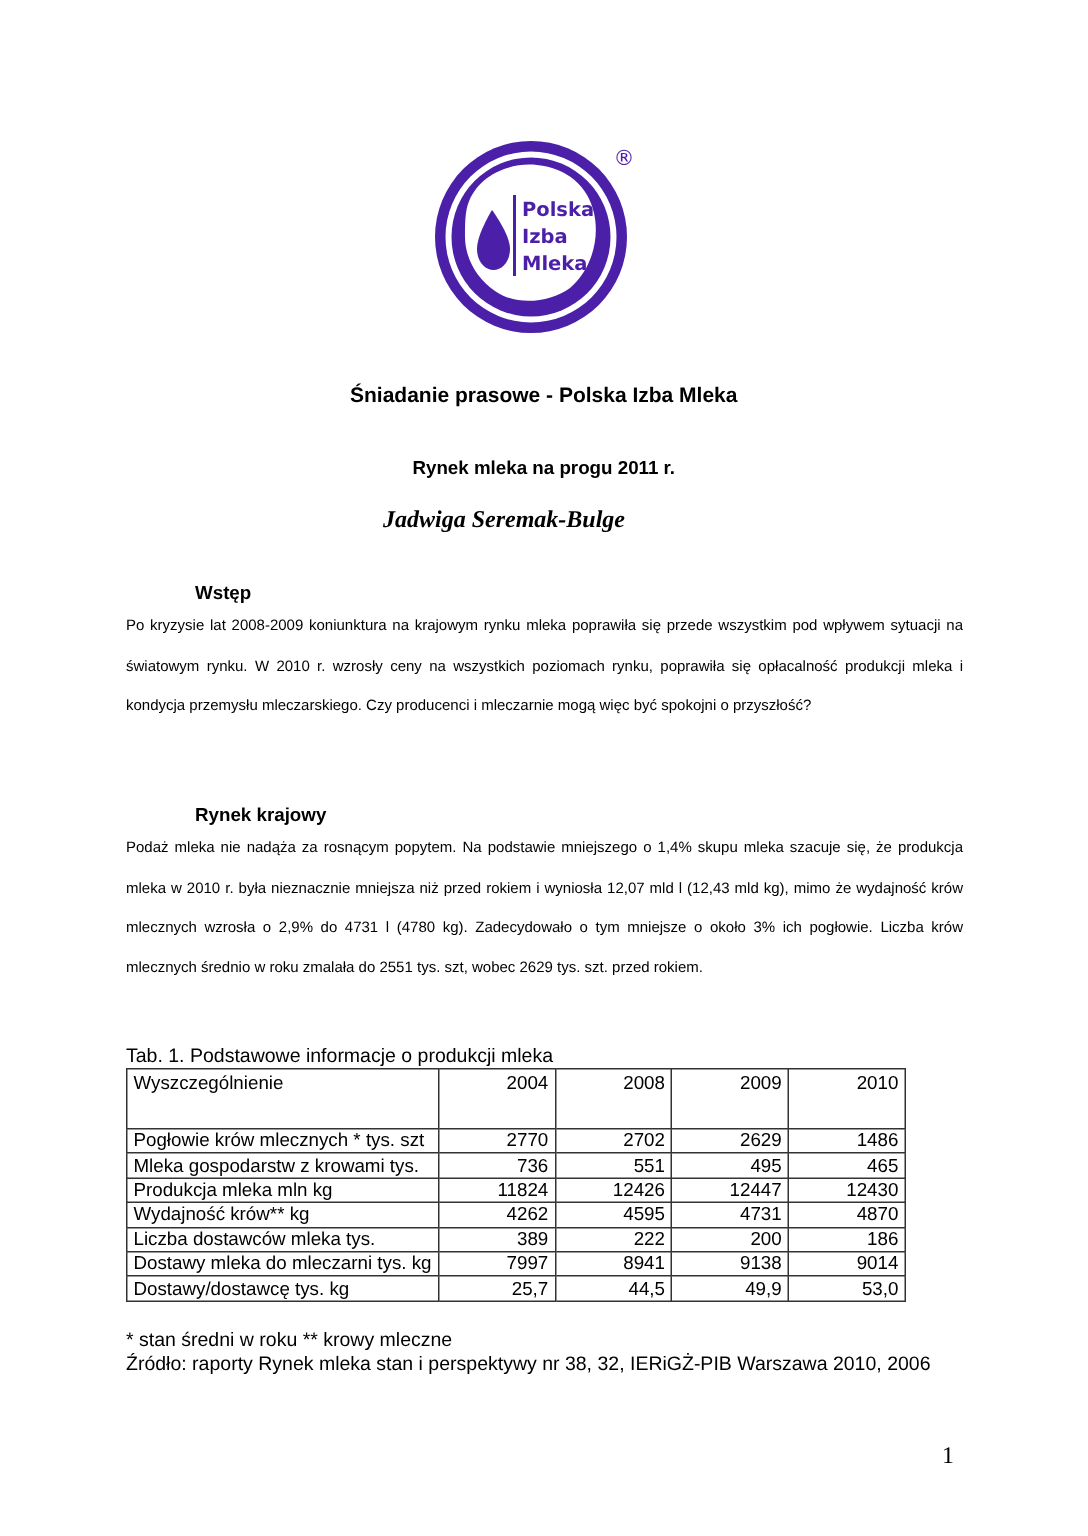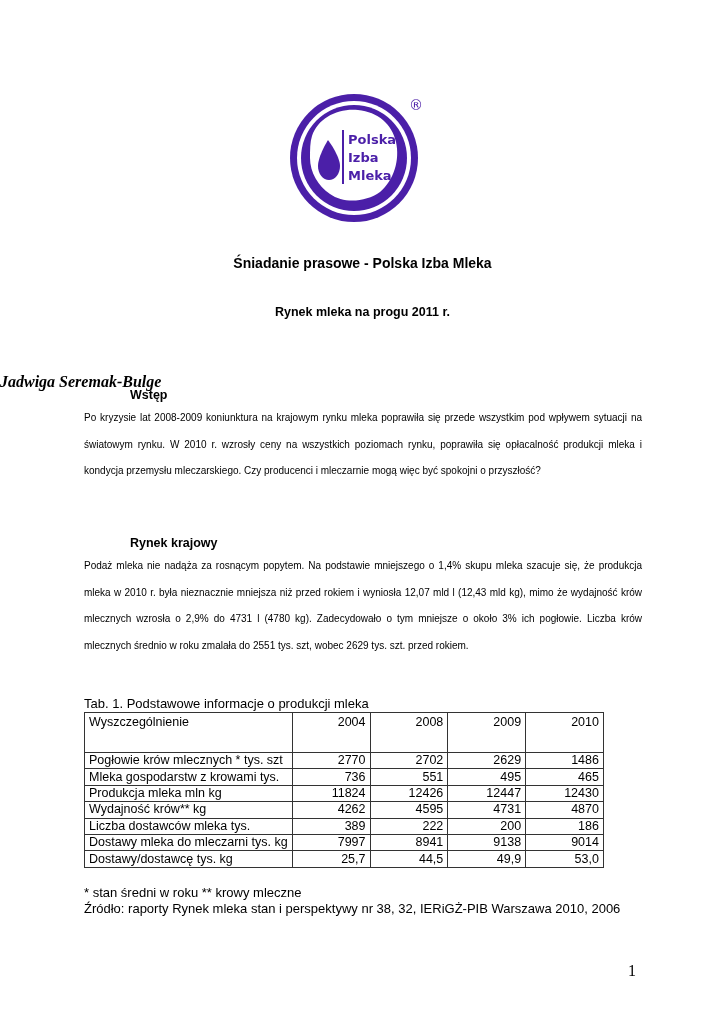--- a/index.html
+++ b/index.html
@@ -1,21 +1,21 @@
 <!DOCTYPE html>
 <html><head>
 <meta charset="utf-8">
 <style>
   html, body { margin: 0; padding: 0; background: #ffffff; }
   body { width: 725px; height: 1024px; position: relative; overflow: hidden; color: #000; font-family: "Liberation Sans", sans-serif; }
   .abs { position: absolute; }
   .logo { left: 288px; top: 88px; width: 140px; height: 136px; }
   .title { left: 0; width: 725px; top: 255px; text-align: center; font-size: 14px; font-weight: bold; }
   .subtitle { left: 0; width: 725px; top: 305px; text-align: center; font-size: 12.5px; font-weight: bold; }
-  .author { left: 0; width: 672px; top: 338px; font-family: "Liberation Serif", serif; font-size: 16px; font-weight: bold; font-style: italic; margin-top: 35px; }
+  .author { left: 0; width: 672px; top: 338px; text-align: center; font-family: "Liberation Serif", serif; font-size: 16px; font-weight: bold; font-style: italic; }
   .heading { font-size: 12.5px; font-weight: bold; }
   .para { left: 84px; width: 558px; font-size: 10px; line-height: 26.5px; text-align: justify; }
   .caption { left: 84px; top: 696px; font-size: 13px; }
   table.tab { position: absolute; left: 84px; top: 712px; width: 450px; border-collapse: collapse; font-size: 12.5px; }
   table.tab td { border: 1px solid #333; padding: 0 4px; height: 15.4px; line-height: 15px; white-space: nowrap; }
   table.tab td.num { text-align: right; }
   table.tab tr.head td { height: 37px; vertical-align: top; padding-top: 2px; }
   table.tab tr.head td.yr { text-align: right; padding-left: 45px; }
   .note { left: 84px; font-size: 13px; }
   .pagenum { left: 628px; top: 962px; font-family: "Liberation Serif", serif; font-size: 16px; }

